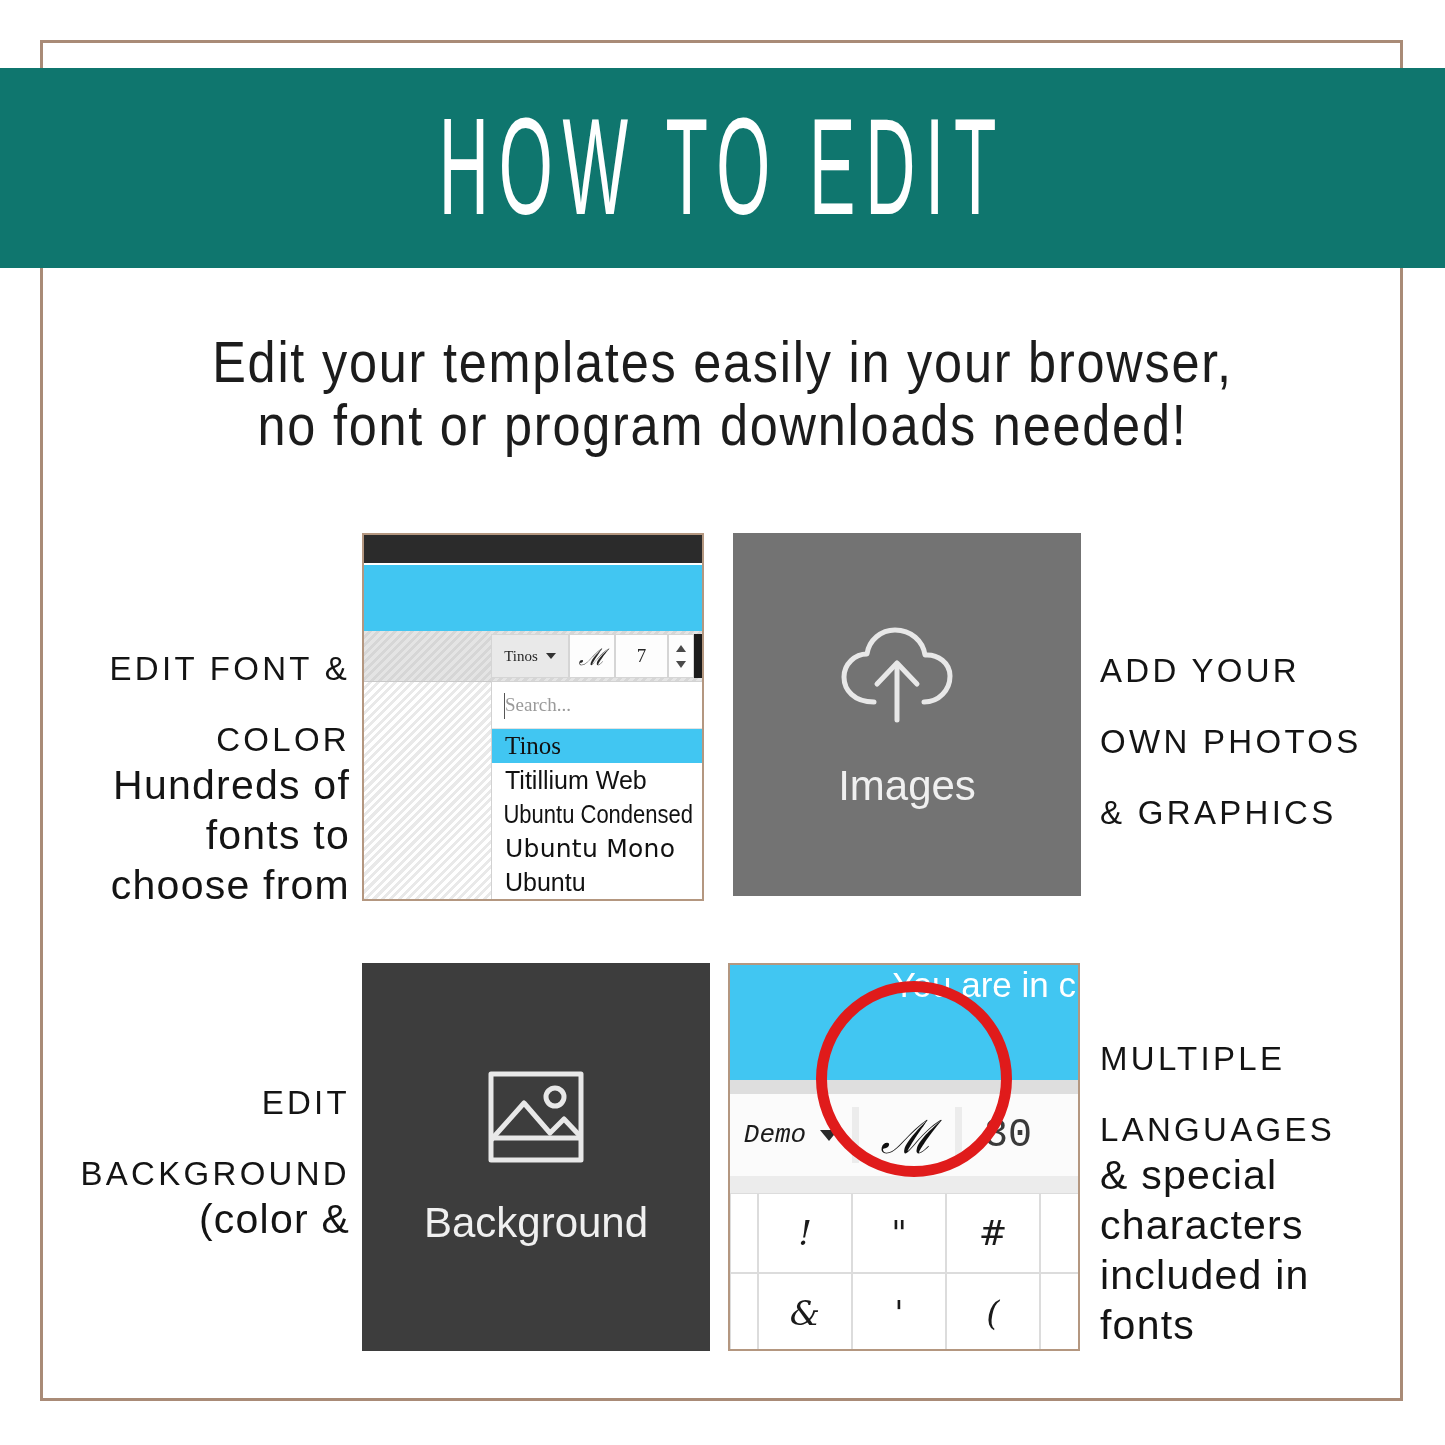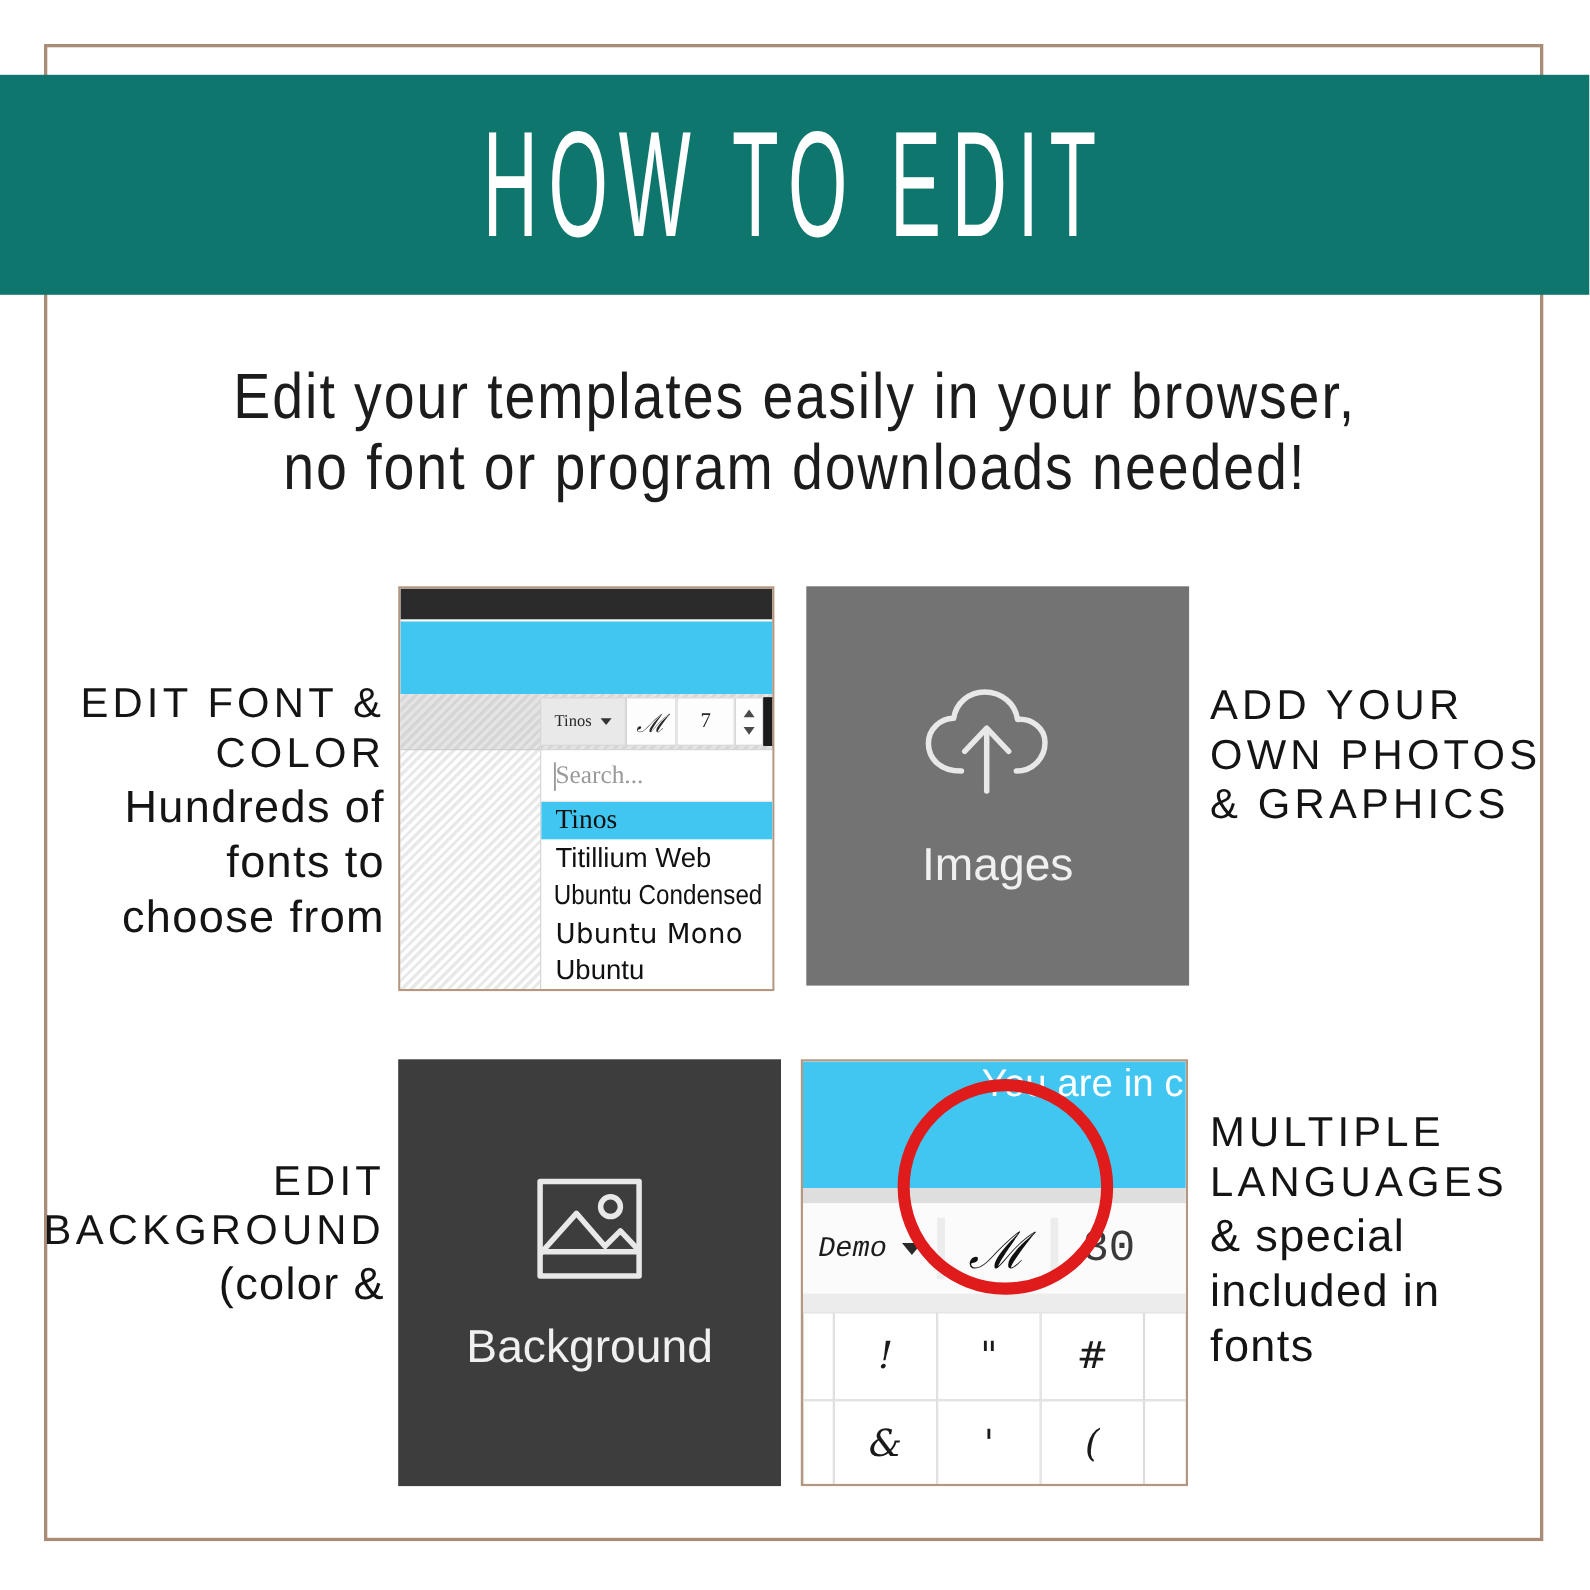--- a/index.html
+++ b/index.html
@@ -74,23 +74,24 @@
   .caption {
     position: absolute;
     font-family: "Liberation Sans", sans-serif;
     font-weight: 300;
     color: #141414;
     line-height: 1.18;
     letter-spacing: 0.045em;
   }
   .caption .cap-upper {
     display: block;
-    font-size: 38px;
+    font-size: 33px;
     letter-spacing: 0.1em;
     line-height: 1.18;
+    margin-top: 32px;
   }
   .caption .cap-lower {
     display: block;
     font-size: 41px;
     letter-spacing: 0.03em;
     line-height: 1.22;
   }
 
   #cap-font      { left: 30px;   top: 618px;  width: 320px; text-align: right; }
   #cap-photos    { left: 1100px; top: 620px;  width: 330px; text-align: left;  }
@@ -183,21 +184,21 @@
     background: #ffffff;
     border: 1px solid #d2d2d2;
     box-sizing: border-box;
     overflow: hidden;
   }
   #pf-search {
     height: 46px; display: flex; align-items: center;
     padding-left: 13px;
     border-bottom: 1px solid #e3e3e3;
     font-family: "Liberation Serif", serif;
-    font-size: 23px; color: #9a9a9a;
+    font-size: 19px; color: #9a9a9a;
     position: relative;
   }
   #pf-search .caret-bar {
     position: absolute; left: 12px; top: 11px;
     width: 1px; height: 26px; background: #555;
   }
   .font-item {
     height: 34px; display: flex; align-items: center;
     padding-left: 13px;
     font-size: 25px; color: #111;
@@ -350,20 +351,21 @@
 <div class="caption" id="cap-bg">
   <span class="cap-upper">EDIT</span>
   <span class="cap-upper">BACKGROUND</span>
   <span class="cap-lower">(color &amp;</span>
 </div>
 
 <div class="caption" id="cap-lang">
   <span class="cap-upper">MULTIPLE</span>
   <span class="cap-upper">LANGUAGES</span>
   <span class="cap-lower">&amp; special</span>
+  <span class="cap-lower">characters</span>
   <span class="cap-lower">included in</span>
   <span class="cap-lower">fonts</span>
 </div>
 
 <div class="panel bordered" id="panel-font">
   <div id="pf-titlebar"></div>
   <div id="pf-cyan"></div>
   <div id="pf-canvas"></div>
   <div id="pf-toolbar-strip"></div>
 

